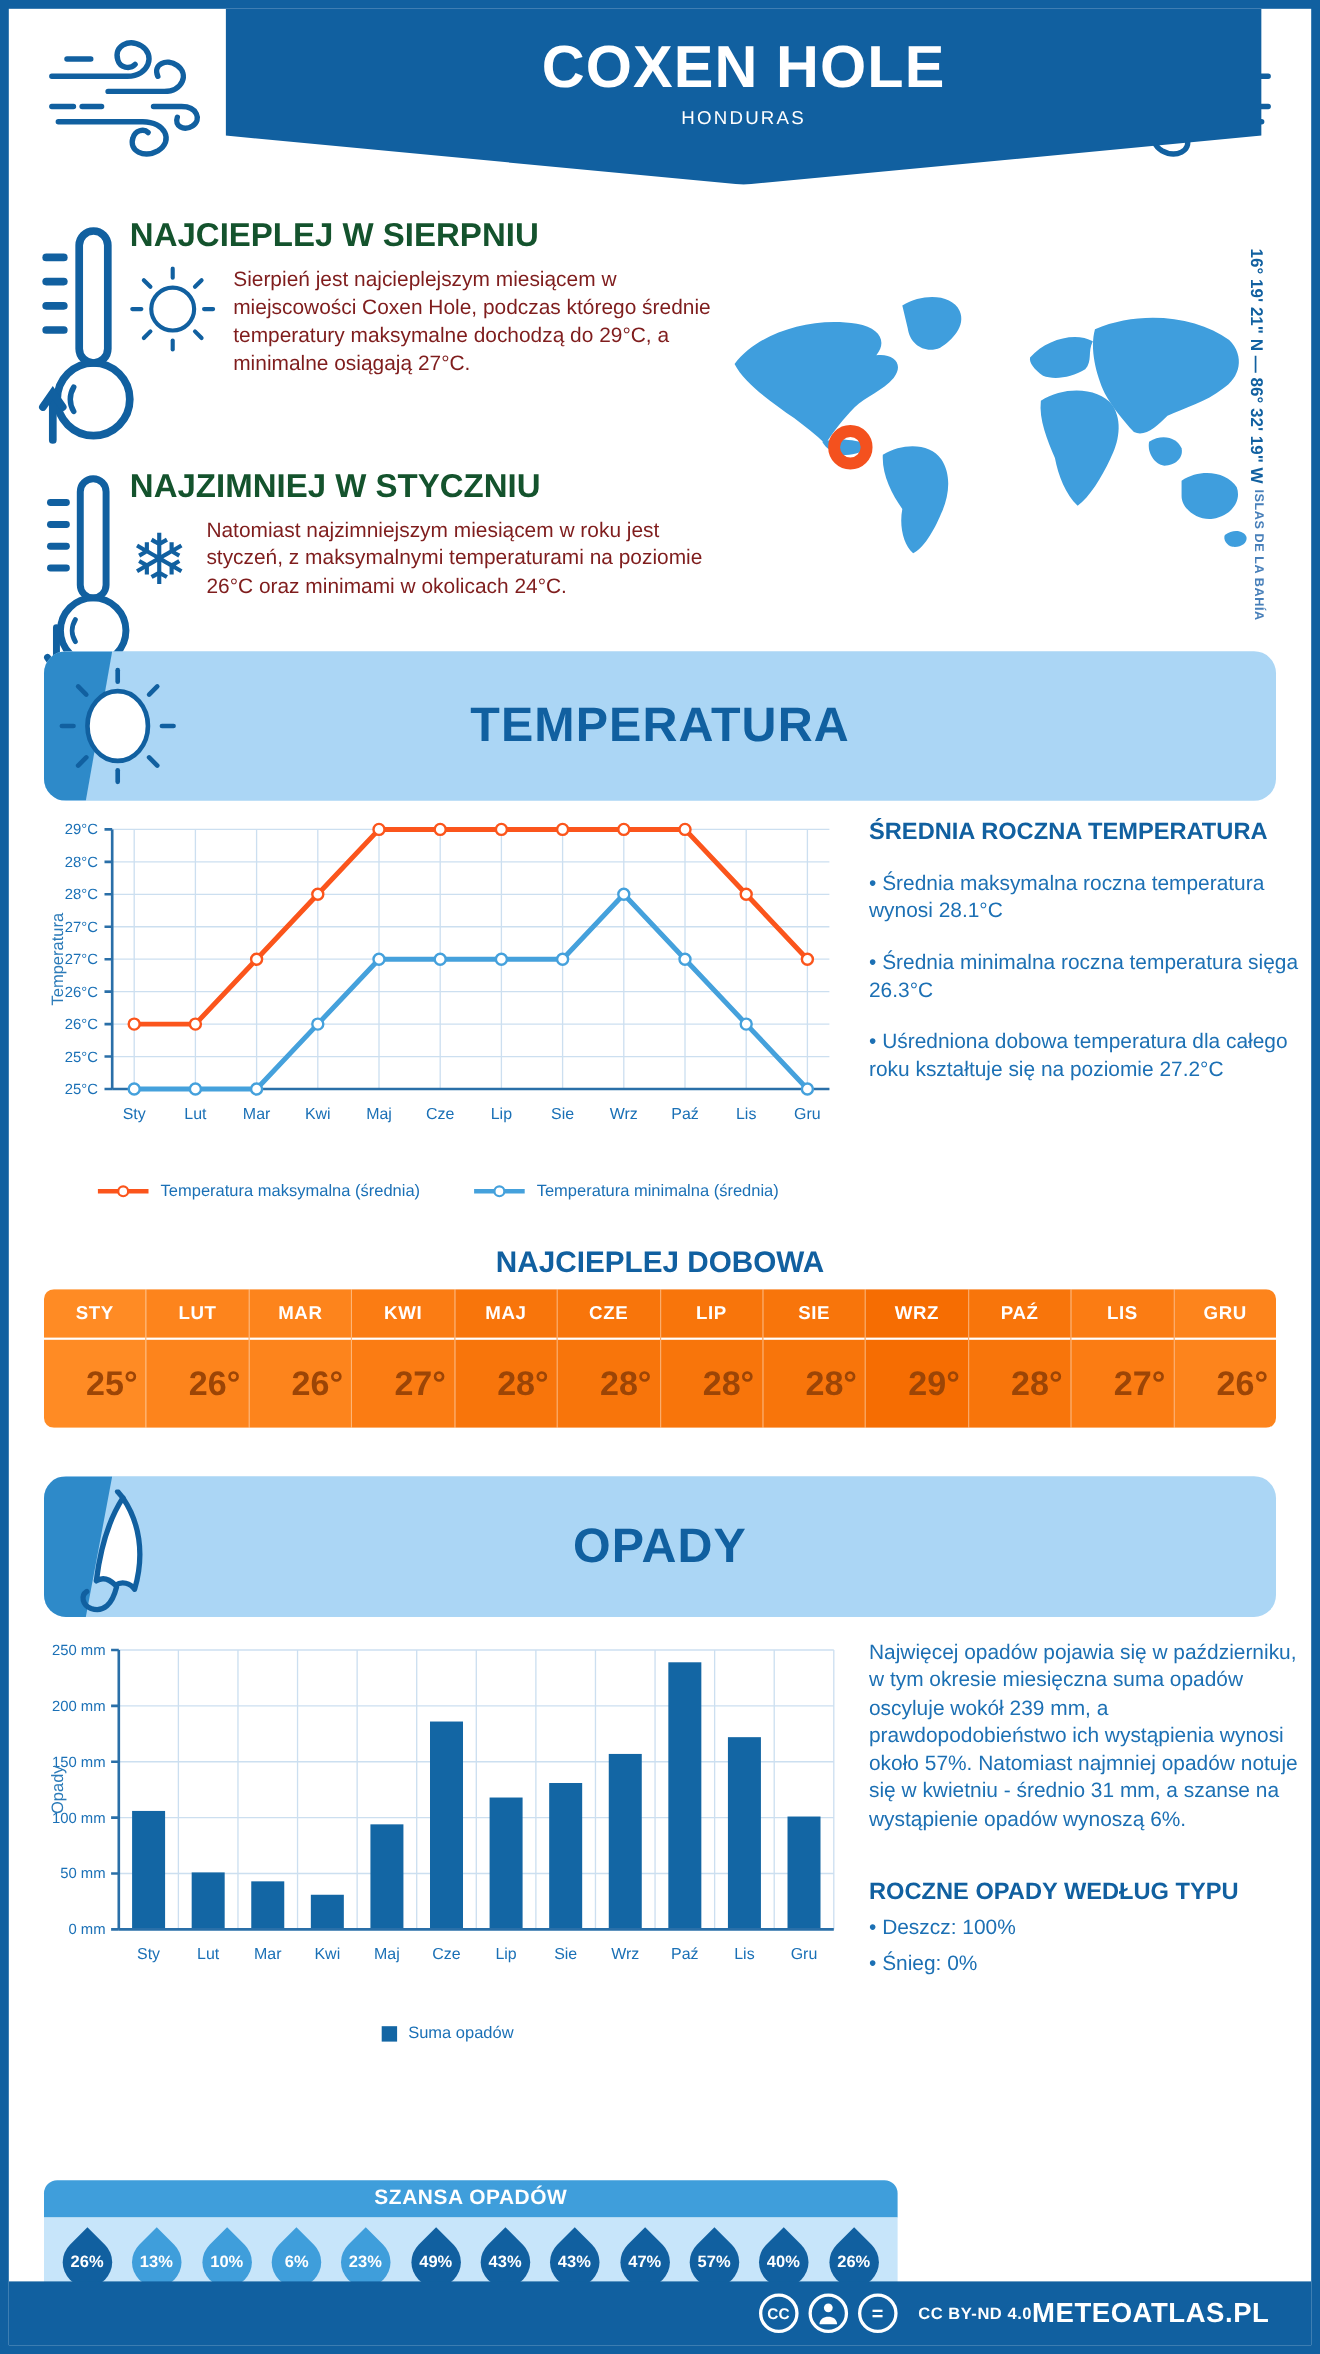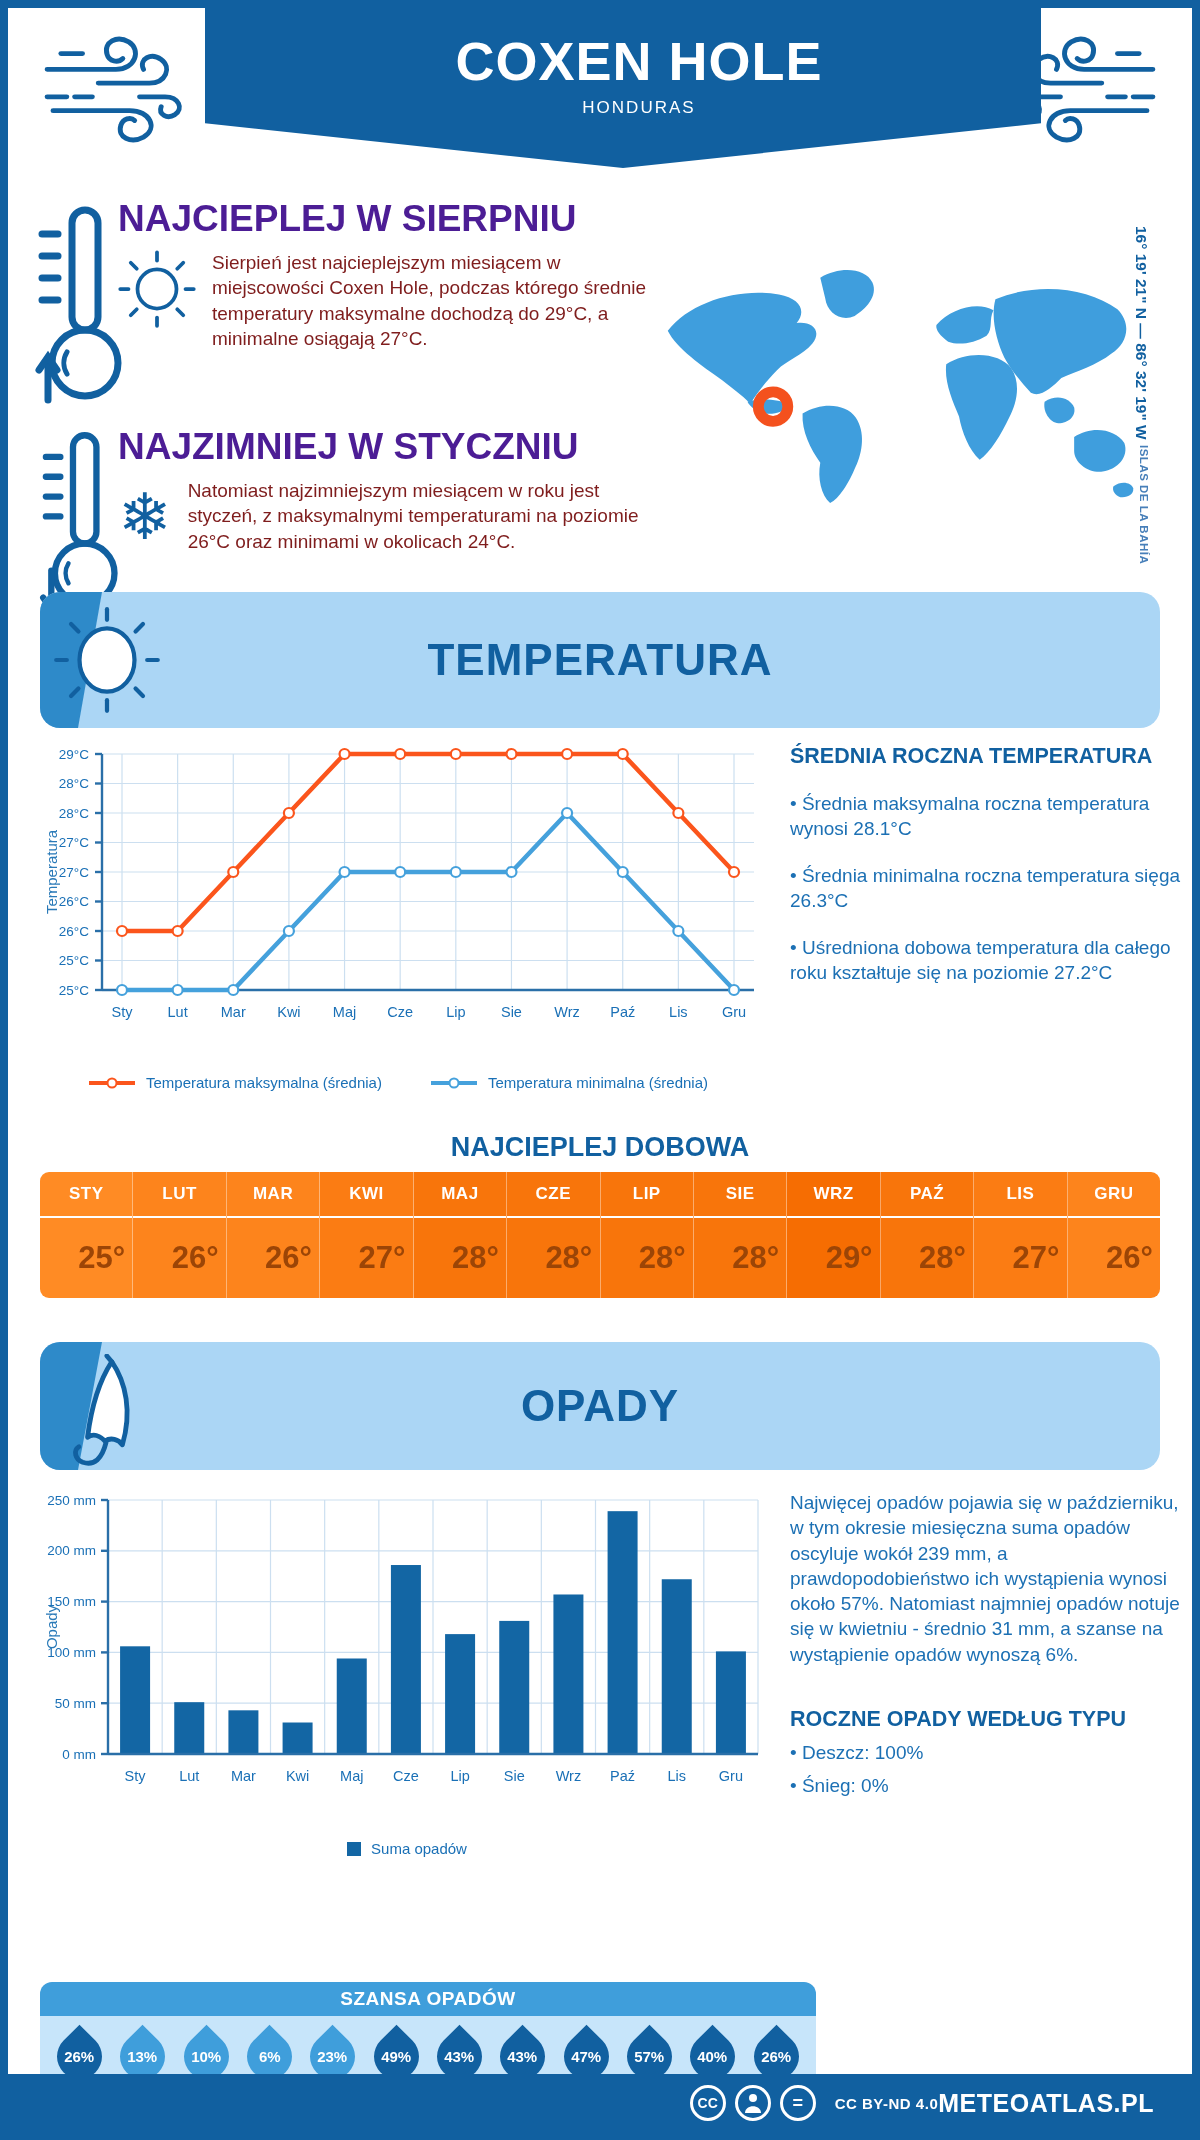--- a/index.html
+++ b/index.html
@@ -1,30 +1,30 @@
 <!DOCTYPE html>
 <html lang="pl"><head>
 <meta charset="utf-8">
 <style>
   html,body{margin:0;padding:0;background:#e8e8e8;}
   .page{position:relative;width:1200px;height:2140px;margin:0 auto;background:#fff;
         border:8px solid #1160a0;box-sizing:border-box;overflow:hidden;
         font-family:"Liberation Sans",sans-serif;}
   
-  .hdr-banner{position:absolute;left:197px;top:0;width:804px;height:160px;background:#1160a0;
+  .hdr-banner{position:absolute;left:197px;top:0;width:942px;height:160px;background:#1160a0;
     clip-path:polygon(0 0,100% 0,100% 72%,50% 100%,0 72%);display:flex;flex-direction:column;
-    align-items:center;color:#fff;padding-left:32px;}
+    align-items:center;color:#fff;}
   .hdr-title{font-size:54px;font-weight:700;letter-spacing:1px;margin-top:22px;}
   .hdr-sub{font-size:17px;letter-spacing:2px;margin-top:6px;}
   .wind{position:absolute;top:22px;width:150px;height:118px;}
   .wind.left{left:30px;} .wind.right{right:30px;transform:scaleX(-1);}
   
   .thermo{position:absolute;width:96px;height:205px;}
   .hl{position:absolute;width:548px;}
-  .hl-title{font-size:37px;font-weight:700;color:#4c1d95;margin:0 0 10px 0;}
+  .hl-title{font-size:30px;font-weight:700;color:#14532d;margin:0 0 10px 0;}
   .hl-row{display:flex;gap:16px;align-items:flex-start;}
   .hl-ic{flex:0 0 78px;}
   .hl-text{font-size:19px;line-height:1.33;color:#7f1d1d;margin:0;}
   .snow{font-size:64px;line-height:78px;color:#1160a0;text-align:center;width:78px;}
   
   .map{position:absolute;left:645px;top:185px;width:492px;height:378px;}
   .coords{position:absolute;left:1124px;top:218px;height:345px;writing-mode:vertical-rl;
     display:flex;gap:5px;}
   .coords .c1{font-size:15.5px;font-weight:700;color:#1160a0;}
   .coords .c2{font-size:11.5px;font-weight:700;color:#477fb9;letter-spacing:.5px;}

